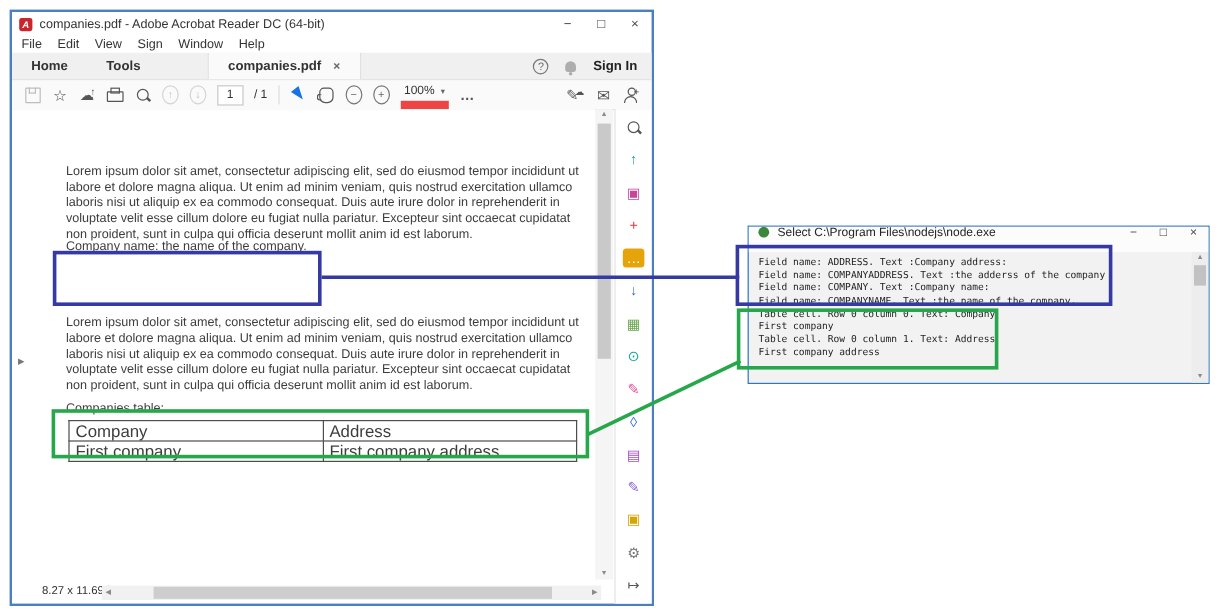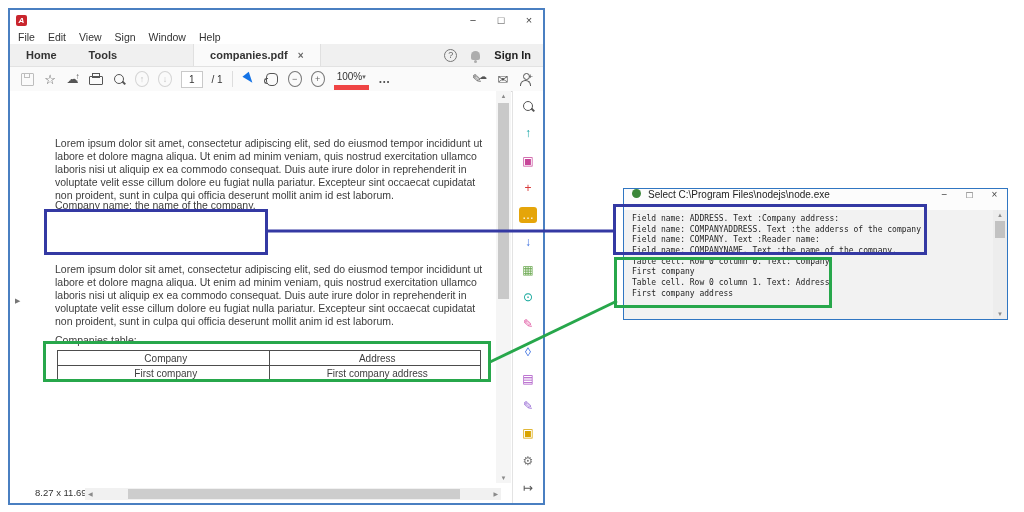--- a/index.html
+++ b/index.html
@@ -14,21 +14,21 @@
   .logo{width:11px;height:11px;background:#c9252d;border-radius:2px;color:#fff;font-size:8px;
         font-weight:bold;display:inline-flex;align-items:center;justify-content:center;margin-right:6px;}
   .controls{margin-left:auto;display:flex;}
   .controls span{width:28px;text-align:center;font-size:11px;color:#444;cursor:default;}
   .menubar{position:absolute;left:0;top:20px;right:0;height:14px;display:flex;gap:13px;
            padding-left:8px;font-size:10.5px;color:#333;align-items:center;}
   .tabbar{position:absolute;left:0;top:34px;right:0;height:22px;background:#f0f0f0;
           border-bottom:1px solid #e2e2e2;display:flex;align-items:stretch;font-size:11px;color:#333;}
   .tab{display:flex;align-items:center;padding:0 16px;font-weight:bold;}
   .doc-tab{background:#fafafa;border-left:1px solid #e0e0e0;border-right:1px solid #e0e0e0;
-           margin-left:60px;gap:10px;}
+           margin-left:40px;gap:10px;}
   .tab-close{color:#666;font-size:10px;}
   .tab-right{margin-left:auto;display:flex;align-items:center;gap:14px;padding-right:12px;}
   .circ{display:inline-flex;width:13px;height:13px;border:1px solid #777;border-radius:50%;
         align-items:center;justify-content:center;font-size:9px;color:#666;box-sizing:border-box;}
   .signin{font-weight:700;color:#222;}
   .i-bell{width:9px;height:9px;background:#adadad;border-radius:50% 50% 2px 2px;position:relative;}
   .i-bell::after{content:"";position:absolute;left:3px;bottom:-3px;width:3px;height:3px;
                  background:#adadad;border-radius:50%;}
 
   
@@ -46,40 +46,40 @@
   .i-mag::after{content:"";position:absolute;left:7px;top:7px;width:4px;height:1.5px;
                 background:#555;transform:rotate(45deg);}
   .pagebox{border:1px solid #c9c9c9;background:#fff;padding:0 7px;font-size:10px;color:#333;height:15px;
            display:inline-flex;align-items:center;}
   .sep{width:1px;height:16px;background:#ddd;}
   .i-cursor{width:0;height:0;border-left:4px solid transparent;border-right:4px solid transparent;
             border-top:11px solid #1473e6;transform:rotate(-38deg);margin-top:-2px;}
   .i-hand{width:10px;height:11px;border:1.3px solid #555;border-radius:4px 4px 5px 5px;position:relative;}
   .i-hand::after{content:"";position:absolute;left:-3px;top:4px;width:3px;height:4px;
                  border:1.3px solid #555;border-right:none;border-radius:3px 0 0 3px;}
-  .zoombox{display:inline-flex;align-items:center;border-bottom:5px solid #ef4444;
+  .zoombox{display:inline-flex;align-items:center;gap:5px;border-bottom:7px solid #ef4444;
            padding:0 3px;font-size:10px;color:#333;height:16px;}
   .i-person{width:12px;height:12px;position:relative;}
   .i-person::before{content:"";position:absolute;left:3.5px;top:0;width:5px;height:5px;
                     border:1.3px solid #555;border-radius:50%;}
   .i-person::after{content:"";position:absolute;left:1px;top:7px;width:9px;height:5px;
                    border:1.3px solid #555;border-bottom:none;border-radius:6px 6px 0 0;}
   .cloud-glyph{font-size:12px;line-height:12px;}
   .mini{font-size:8px;margin-left:-3px;margin-top:-6px;}
 
   
   .docarea{position:absolute;left:0;top:81px;width:486px;bottom:20px;background:#fff;overflow:hidden;}
   .panel-arrow{position:absolute;left:5px;top:206px;font-size:7px;color:#777;}
   .para{position:absolute;left:45px;width:434px;font-size:10.5px;line-height:12.9px;color:#3d3d3d;}
   .p1{top:46px;} .p2{top:172px;}
   .fieldline{position:absolute;left:45px;font-size:10.5px;color:#3d3d3d;}
   .f1{top:108px;} .f2{top:149px;}
   .tlabel{position:absolute;left:45px;top:243px;font-size:10.5px;color:#3d3d3d;}
   .ctable{position:absolute;left:47px;top:259px;width:424px;border-collapse:collapse;
-          font-size:10px;color:#3d3d3d;text-align:center;}
+          font-size:14px;color:#3d3d3d;}
   .ctable td{border:1px solid #4d4d4d;height:14px;padding:0 0 0 5px;width:50%;}
 
   
   .vscroll{position:absolute;right:32px;top:81px;bottom:20px;width:15px;background:#f5f5f5;}
   .vscroll .arr{position:absolute;left:0;width:15px;text-align:center;font-size:6px;color:#8a8a8a;}
   .vscroll .a-up{top:2px;} .vscroll .a-dn{bottom:2px;}
   .vscroll .thumb{position:absolute;left:2px;top:12px;width:11px;height:196px;background:#c9c9c9;}
   .hscroll{position:absolute;left:75px;right:42px;bottom:3px;height:12px;background:#f1f1f1;}
   .hscroll .arr{position:absolute;top:0;font-size:6px;color:#8a8a8a;line-height:12px;}
   .hscroll .a-l{left:3px;} .hscroll .a-r{right:3px;}
@@ -119,20 +119,21 @@
 <body>
 
 <div class="canvas">
 
   <div class="acrobat">
 
     <div class="titlebar">
       <span class="logo">
           <i>A</i>
         </span>
+      <span>companies.pdf - Adobe Acrobat Reader DC (64-bit)</span>
       <span class="controls">
         <span>−</span>
         <span>□</span>
         <span>×</span>
       </span>
     </div>
 
     <div class="menubar">
 
     <span class="menu-item">File</span>
@@ -252,21 +253,21 @@
       <span class="controls">
         <span>−</span>
         <span>□</span>
         <span>×</span>
       </span>
     </div>
     <div class="c-body">
 
     <div class="c-line">Field name: ADDRESS. Text :Company address:</div>
         <div class="c-line">Field name: COMPANYADDRESS. Text :the adderss of the company</div>
-        <div class="c-line">Field name: COMPANY. Text :Reader name:</div>
+        <div class="c-line">Field name: COMPANY. Text :Company name:</div>
         <div class="c-line">Field name: COMPANYNAME. Text :the name of the company.</div>
         <div class="c-line">Table cell. Row 0 column 0. Text: Company</div>
         <div class="c-line">First company</div>
         <div class="c-line">Table cell. Row 0 column 1. Text: Address</div>
         <div class="c-line">First company address</div>
       </div>
     <div class="c-scroll">
       <span class="arr a-up">▲</span>
       <span class="thumb"></span>
       <span class="arr a-dn">▼</span>

